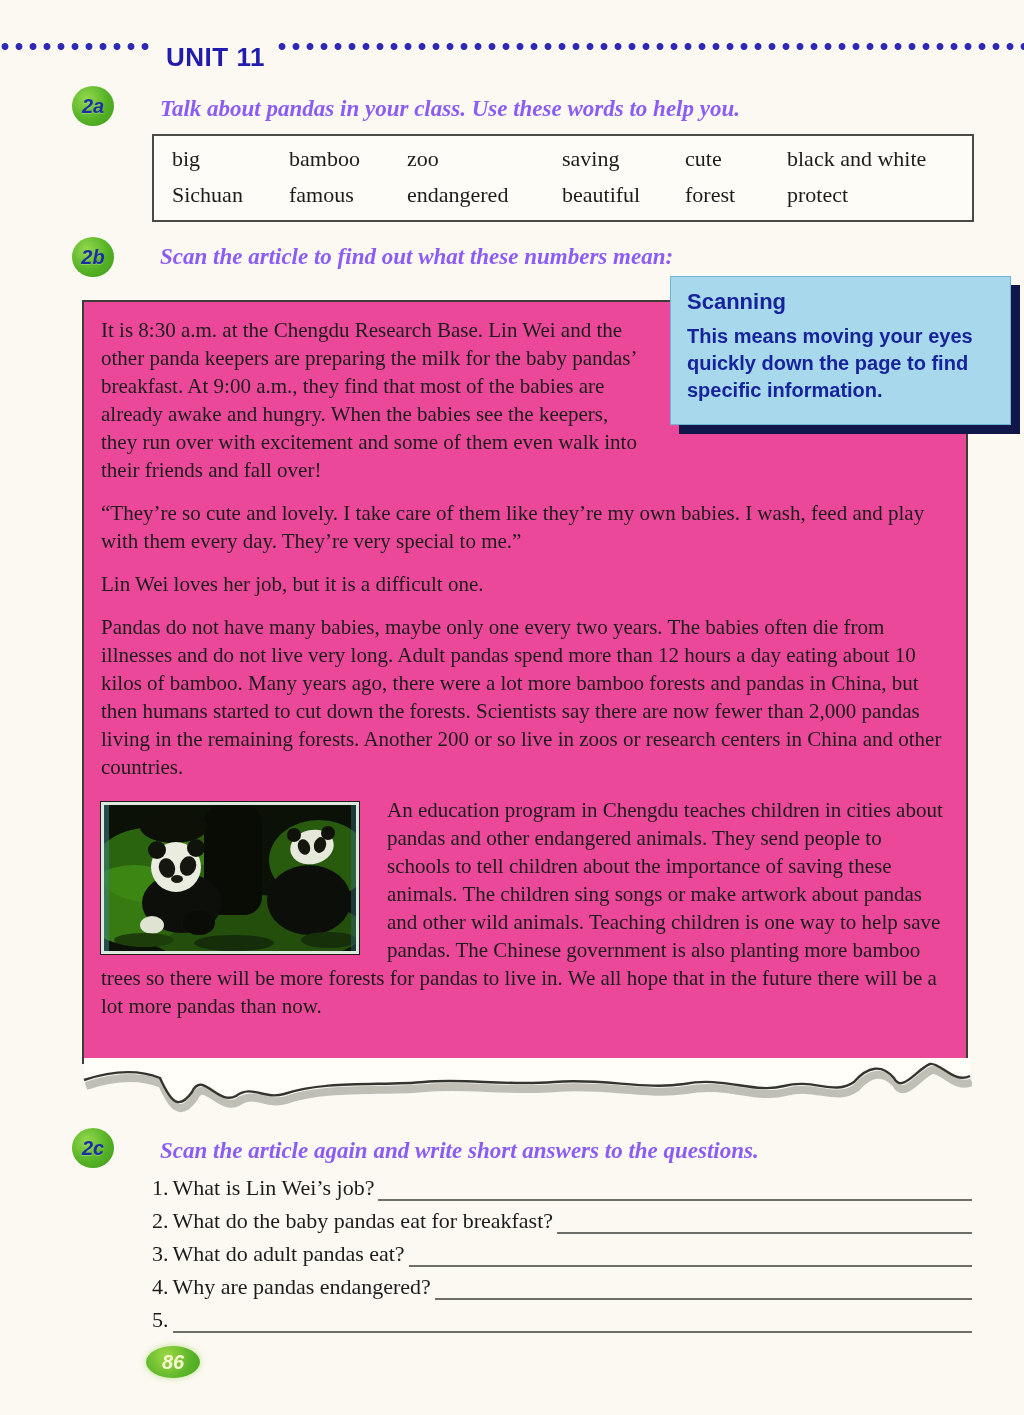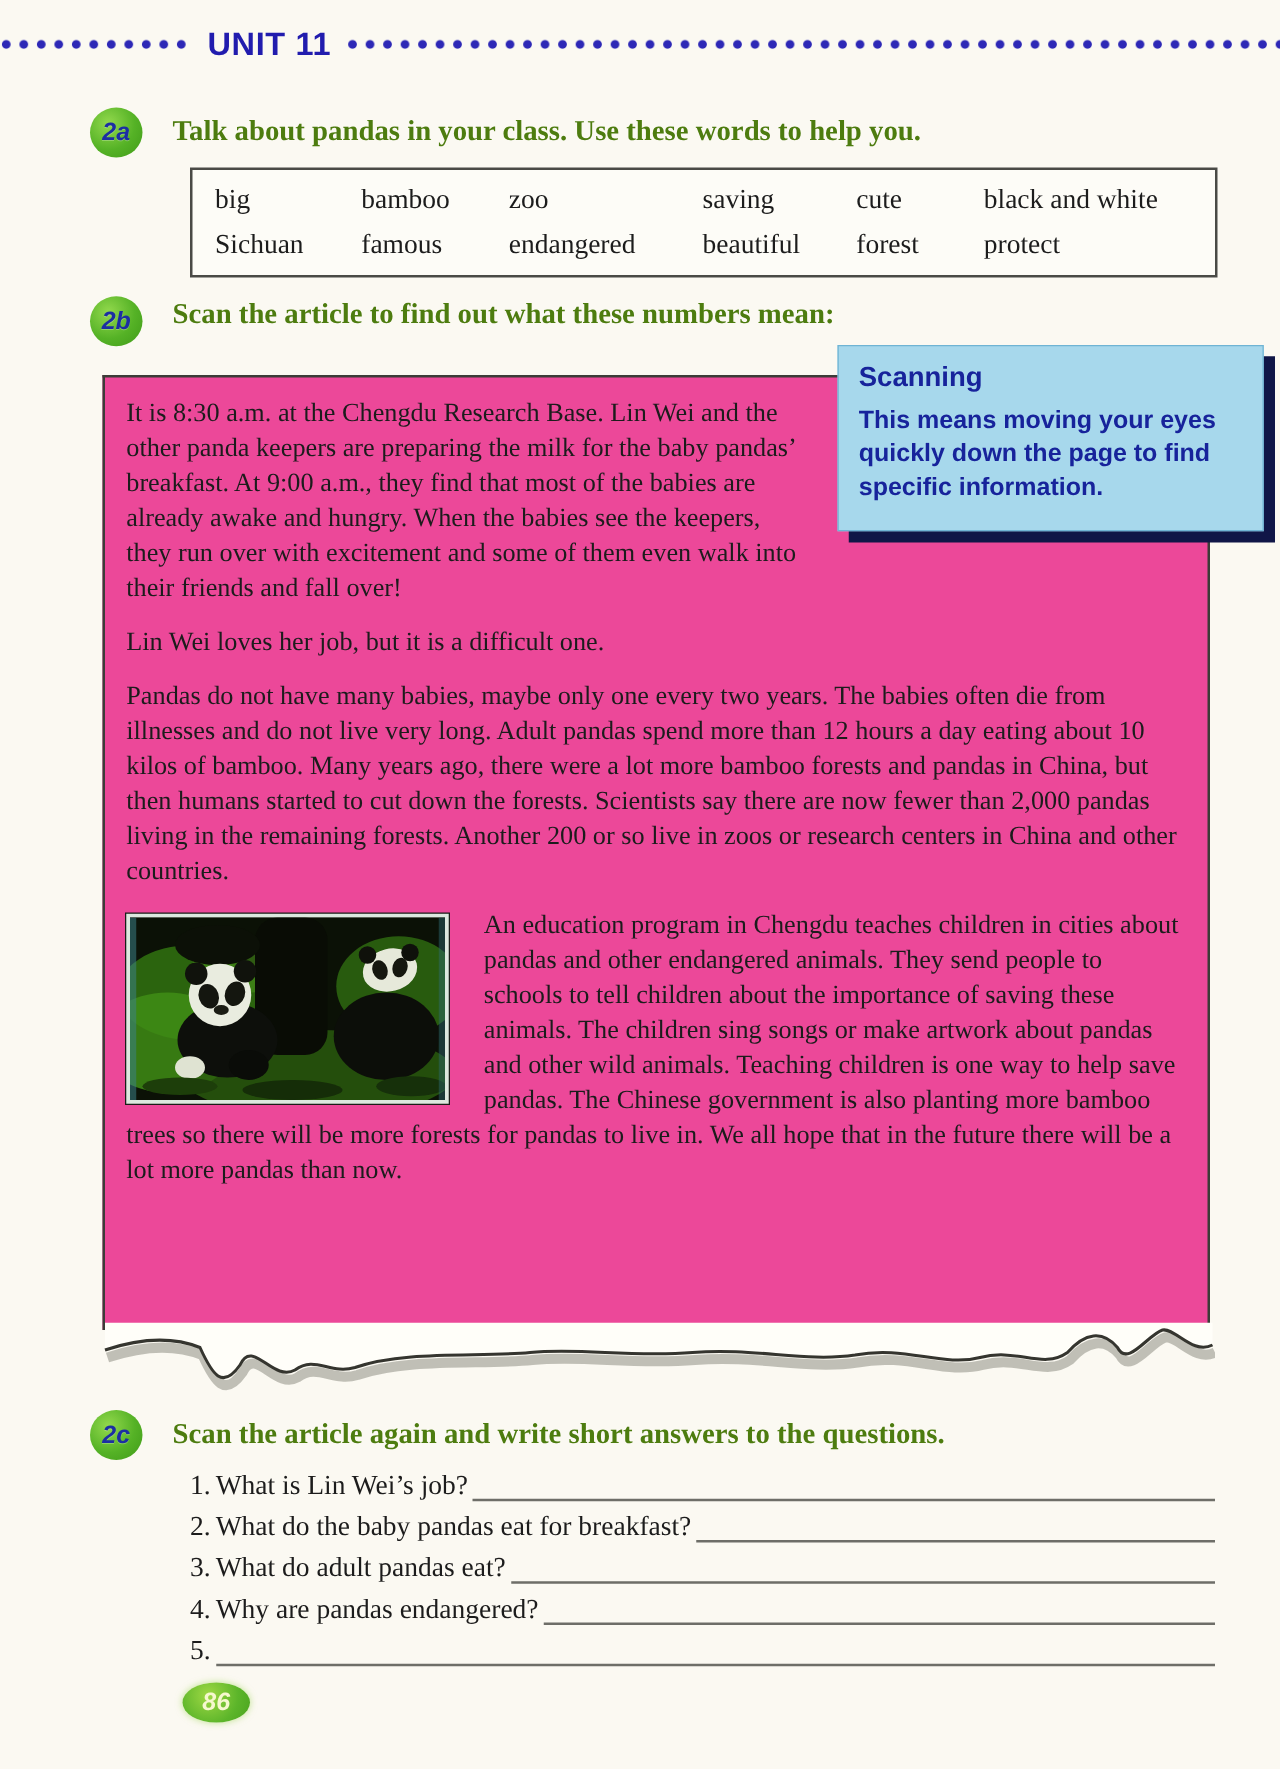--- a/index.html
+++ b/index.html
@@ -1,37 +1,37 @@
 <!DOCTYPE html>
 <html><head>
 <meta charset="utf-8">
 <style>
   * { box-sizing: border-box; }
   html,body { margin:0; padding:0; }
   body { width:1024px; height:1415px; position:relative; background:#fbf9f2; overflow:hidden;
          font-family:"Liberation Serif", serif; color:#1c1c1c; }
 
   
-  .unit-row { position:absolute; left:0; top:24px; width:1024px; height:22px;
-              display:flex; align-items:center; }
+  .unit-row { position:absolute; left:0; top:42px; width:1024px; height:22px;
+              display:flex; }
   .dots { height:9px; background-image:radial-gradient(circle at 5px 4.5px, #2d28b6 3.1px, rgba(45,40,182,0) 3.8px);
           background-size:14px 9px; background-repeat:repeat-x; }
   .dots-left { width:152px; }
   .dots-right { flex:1; }
   .unit-label { font-family:"Liberation Sans", sans-serif; font-weight:bold; font-size:26px;
                 color:#211cae; padding:0 12px 0 14px; letter-spacing:.5px; }
 
   
   .badge { width:42px; height:40px; border-radius:50%;
            background:radial-gradient(circle at 35% 32%, #93d94d, #55b226 55%, #3f9a18);
            color:#1c2fa2; font-family:"Liberation Sans", sans-serif; font-weight:bold;
            font-style:italic; font-size:20px; display:flex; align-items:center; justify-content:center;
            flex:0 0 auto; text-shadow:0 1px 0 rgba(255,255,255,.25); }
-  .sec { position:absolute; display:flex; gap:24px; align-items:flex-start; }
-  .sec-title { font-weight:bold; font-size:23px; line-height:28px; padding-top:5px; color:#4d7c0f; }
+  .sec { position:absolute; display:flex; gap:46px; align-items:center; }
+  .sec-title { font-weight:bold; font-size:23px; line-height:28px; padding-top:5px; color:#8b5cf6;font-style:italic; }
 
   .sec-2a { left:72px; top:86px; width:900px; }
   .sec-2b { left:72px; top:237px; width:900px; }
   .sec-2c { left:72px; top:1128px; width:900px; }
   .sec-2b .line2 { margin-top:5px; }
 
   
   .word-box { position:absolute; left:152px; top:134px; width:822px; height:88px;
               border:2px solid #4a4a46; background:#fdfcf7; padding:10px 12px 0 18px;
               display:grid; grid-template-columns:117px 118px 155px 123px 102px auto;
@@ -109,20 +109,21 @@
 </div>
 
 <div class="scanning">
   <div class="tip-title">Scanning</div>
   <div class="tip-body">This means moving your eyes quickly down the page to find specific information.</div>
 </div>
 
 <div class="article">
   <div class="scan-spacer"></div>
   <p>It is 8:30 a.m. at the Chengdu Research Base. Lin Wei and the other panda keepers are preparing the milk for the baby pandas’ breakfast. At 9:00 a.m., they find that most of the babies are already awake and hungry. When the babies see the keepers, they run over with excitement and some of them even walk into their friends and fall over!</p>
+  <p>“They’re so cute and lovely. I take care of them like they’re my own babies. I wash, feed and play with them every day. They’re very special to me.”</p>
   <p>Lin Wei loves her job, but it is a difficult one.</p>
   <p>Pandas do not have many babies, maybe only one every two years. The babies often die from illnesses and do not live very long. Adult pandas spend more than 12 hours a day eating about 10 kilos of bamboo. Many years ago, there were a lot more bamboo forests and pandas in China, but then humans started to cut down the forests. Scientists say there are now fewer than 2,000 pandas living in the remaining forests. Another 200 or so live in zoos or research centers in China and other countries.</p>
   <div>
     <div class="panda-photo">
       <svg width="252" height="146" viewBox="0 0 252 146" xmlns="http://www.w3.org/2000/svg">
         <rect x="0" y="0" width="252" height="146" fill="#0b1106"></rect>
         <ellipse cx="50" cy="60" rx="60" ry="38" fill="#2f6e10" opacity="0.9"></ellipse>
         <ellipse cx="30" cy="100" rx="55" ry="40" fill="#3f8d15" opacity="0.85"></ellipse>
         <ellipse cx="150" cy="125" rx="110" ry="35" fill="#2a5e0e" opacity="0.8"></ellipse>
         <ellipse cx="215" cy="55" rx="50" ry="40" fill="#357a12" opacity="0.7"></ellipse>

